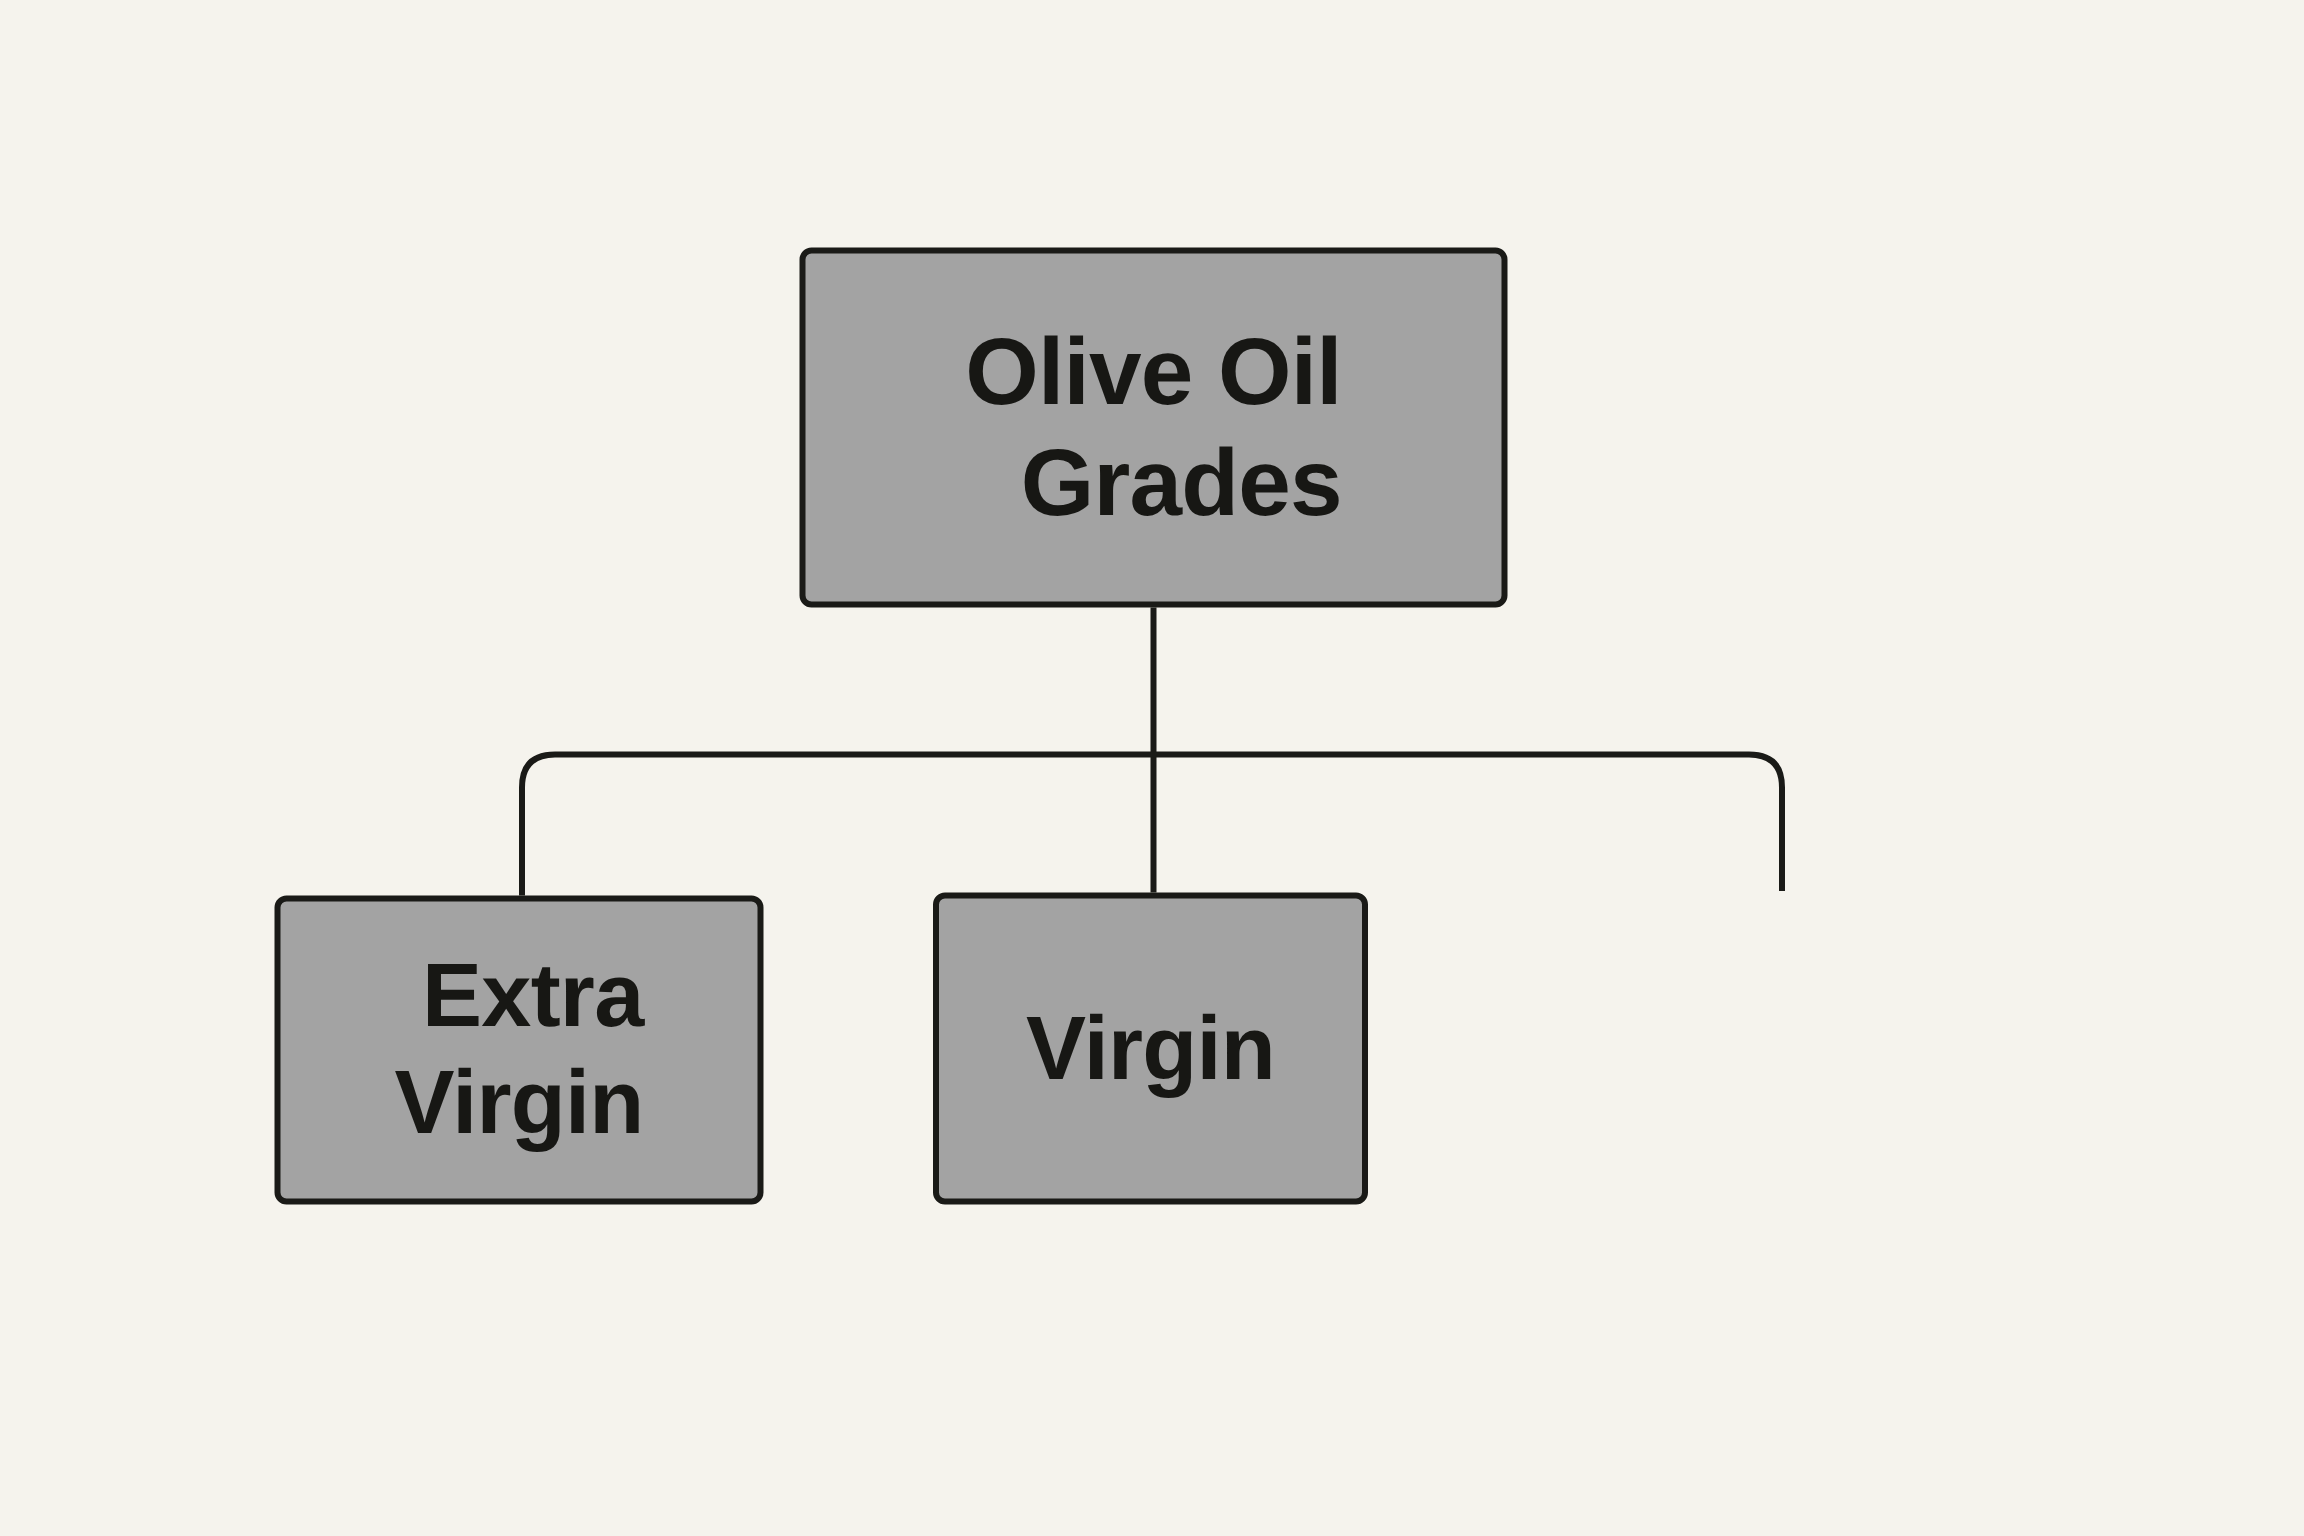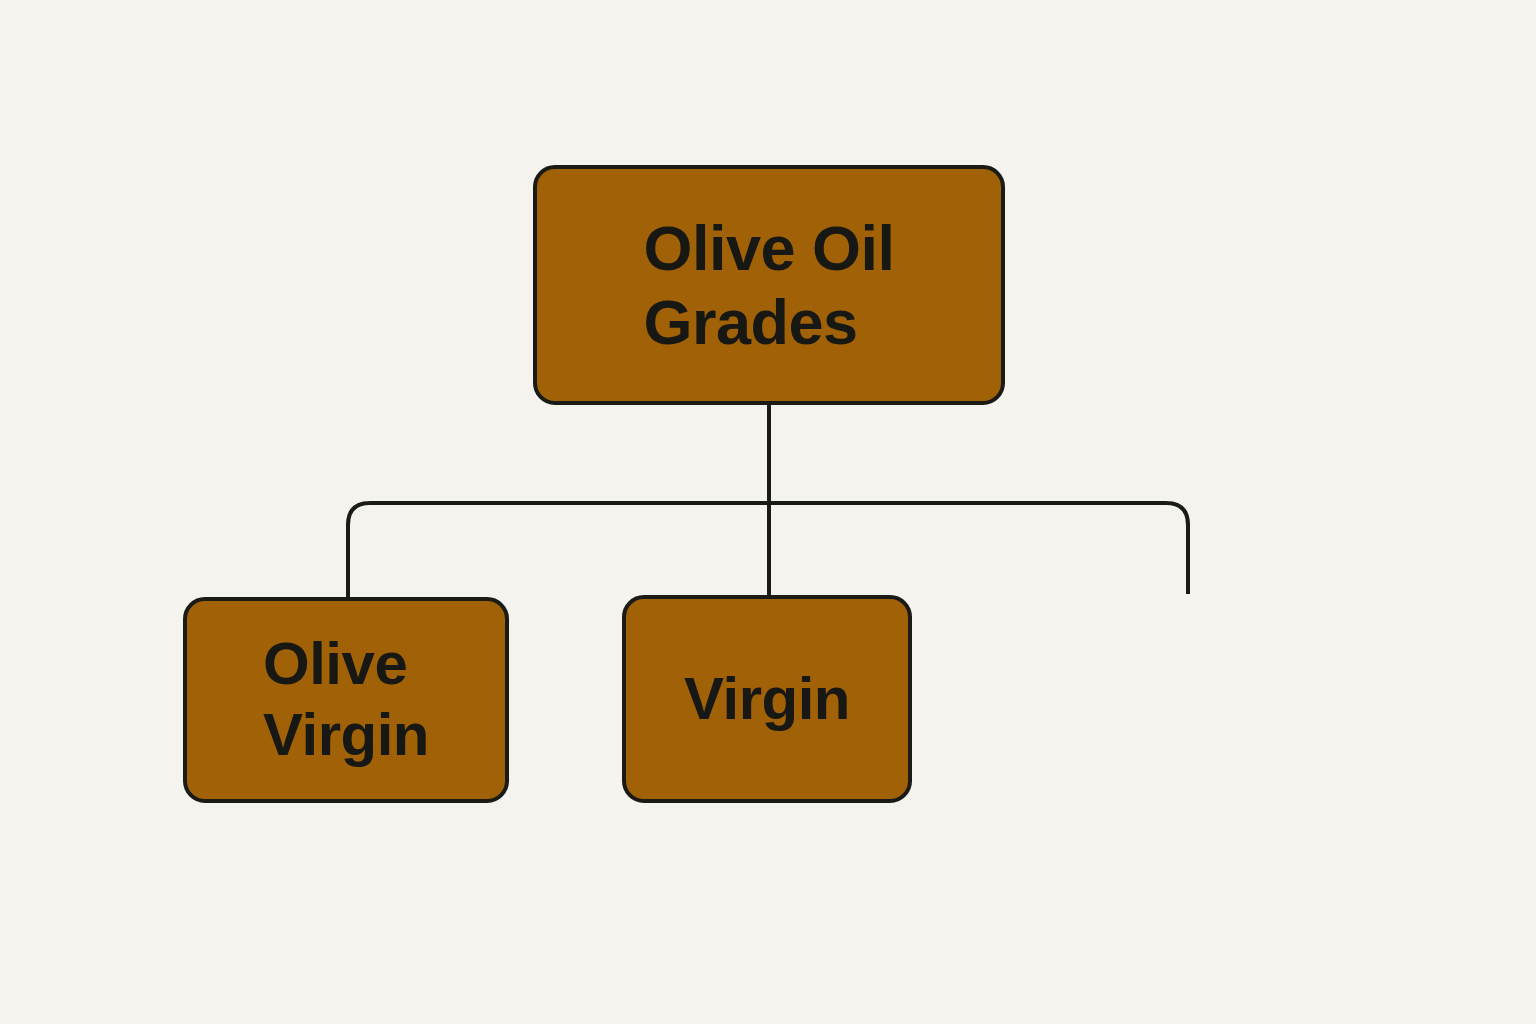--- a/index.html
+++ b/index.html
@@ -19,27 +19,27 @@
     position: absolute;
     left: 0;
     top: 0;
     width: 1536px;
     height: 1024px;
     pointer-events: none;
   }
   .node {
     position: absolute;
     box-sizing: border-box;
-    background: #a16207;
+    background: #a3a3a3;
     border: 4px solid #1a1a17;
-    border-radius: 22px;
+    border-radius: 8px;
     display: flex;
     align-items: center;
     justify-content: center;
-    text-align: left;
+    text-align: right;
     color: #171714;
     font-weight: bold;
     letter-spacing: -0.5px;
     white-space: pre-line;
     line-height: 1.18;
   }
   .node-root {
     left: 533px;
     top: 165px;
     width: 472px;
@@ -79,21 +79,21 @@
 
     <path d="M 348 597 L 348 525 Q 348 503 370 503 L 1166 503 Q 1188 503 1188 525 L 1188 594" fill="none" stroke="#1a1a17" stroke-width="4" stroke-linecap="butt"></path>
   </svg>
 
   <div class="node node-root">
     <span>Olive Oil
 Grades</span>
   </div>
 
   <div class="node node-extra-virgin">
-    <span>Olive
+    <span>Extra
 Virgin</span>
   </div>
 
   <div class="node node-virgin">
     <span>Virgin</span>
   </div>
 
 
 </div>
 

